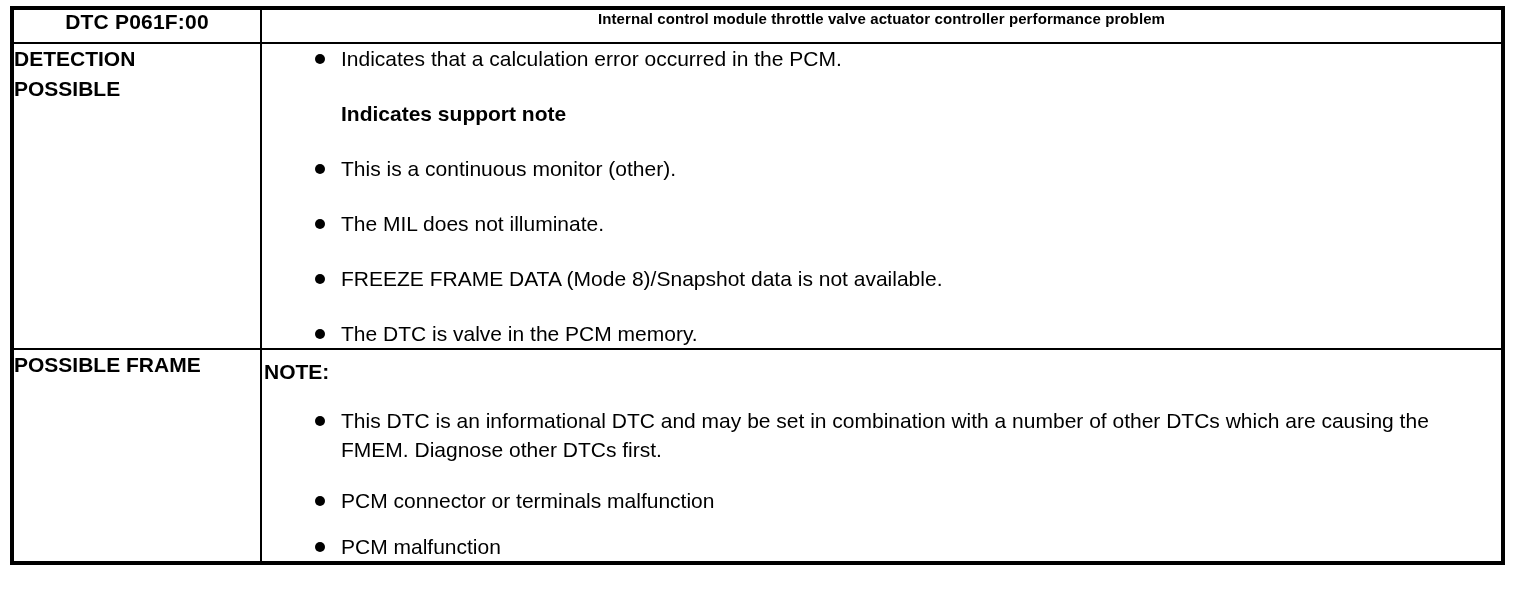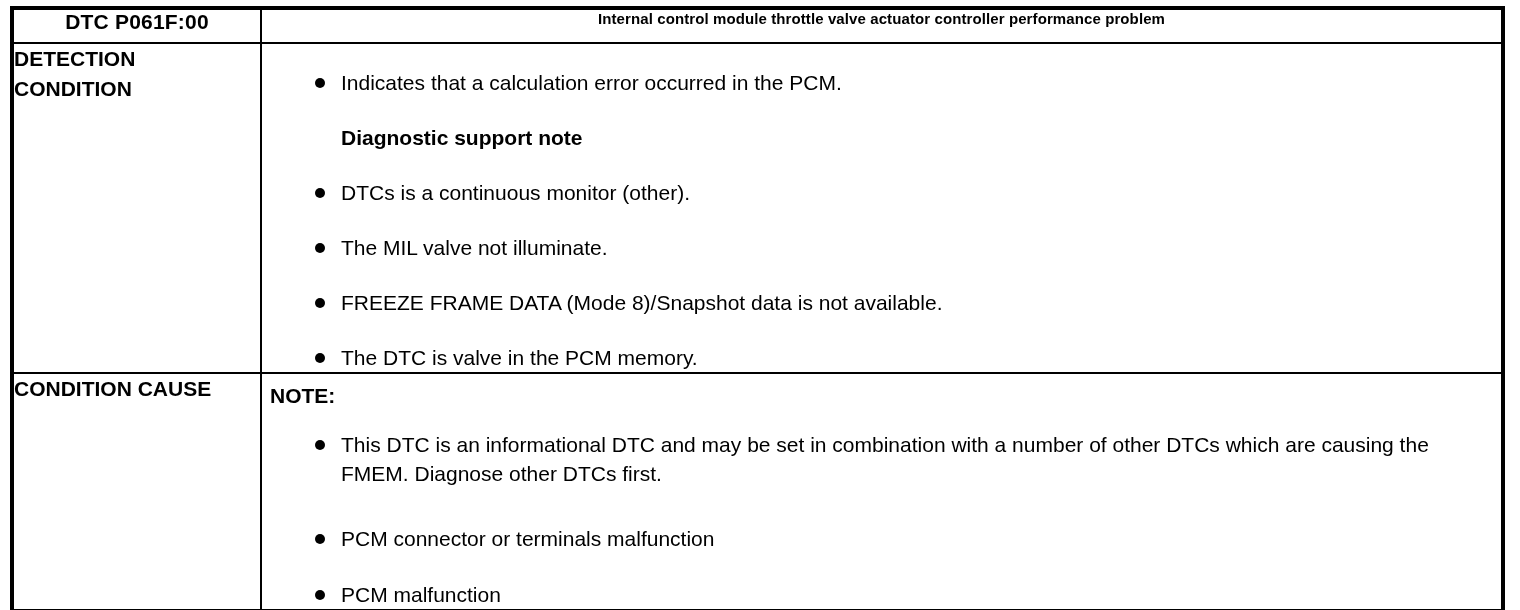--- a/index.html
+++ b/index.html
@@ -73,21 +73,21 @@
   
   .content-cell {
     padding: 0;
     position: relative;
   }
 
   .note-head {
     font-weight: bold;
     font-size: 21px;
     line-height: 24px;
-    padding: 10px 0 0 8px;
+    padding: 10px 0 0 2px;
   }
 
   .bullet-list {
     list-style: none;
     margin: 0;
     padding: 0;
   }
 
   .bullet-item {
     position: relative;
@@ -111,78 +111,78 @@
     font-weight: bold;
     font-size: 21px;
     line-height: 29px;
     padding-left: 79px;
     margin: 0;
   }
 
   
   .detect-cell { padding-top: 13px; padding-bottom: 8px; }
   .detect-cell .bullet-item,
-  .detect-cell .sub-head { margin-bottom: 26px; margin-top: 24px; }
+  .detect-cell .sub-head { margin-bottom: 26px; }
   .detect-cell .bullet-item.last { margin-bottom: 0; }
 
   .cause-cell { padding-top: 0; padding-bottom: 0; }
   .cause-cell .bullet-list { margin-top: 22px; }
-  .cause-cell .bullet-item { margin-bottom: 27px; }
+  .cause-cell .bullet-item { margin-bottom: 17px; }
   .cause-cell .bullet-item.last { margin-bottom: 0; }
-  .cause-cell .bullet-item.wrap { margin-bottom: 36px; }
+  .cause-cell .bullet-item.wrap { margin-bottom: 22px; }
 </style>
 </head>
 <body>
 
 <div class="page">
 
   <table class="dtc-table">
     <colgroup>
       <col class="col-label">
       <col>
     </colgroup>
     <tbody>
 
       <tr>
         <td class="hdr-code">DTC P061F:00</td>
         <td class="hdr-title">Internal control module throttle valve actuator controller performance problem</td>
       </tr>
 
       <tr>
         <td class="row-label">DETECTION
-CONDITION</td>
+POSSIBLE</td>
         <td class="content-cell detect-cell">
           <ul class="bullet-list">
             <li class="bullet-item">
               <span class="dot"></span>
               <span>Indicates that a calculation error occurred in the PCM.</span>
             </li>
-            <li class="sub-head">Diagnostic support note</li>
-            <li class="bullet-item">
-              <span class="dot"></span>
-              <span>DTCs is a continuous monitor (other).</span>
-            </li>
-            <li class="bullet-item">
-              <span class="dot"></span>
-              <span>The MIL valve not illuminate.</span>
+            <li class="sub-head">Indicates support note</li>
+            <li class="bullet-item">
+              <span class="dot"></span>
+              <span>This is a continuous monitor (other).</span>
+            </li>
+            <li class="bullet-item">
+              <span class="dot"></span>
+              <span>The MIL does not illuminate.</span>
             </li>
             <li class="bullet-item">
               <span class="dot"></span>
               <span>FREEZE FRAME DATA (Mode 8)/Snapshot data is not available.</span>
             </li>
             <li class="bullet-item last">
               <span class="dot"></span>
               <span>The DTC is valve in the PCM memory.</span>
             </li>
           </ul>
         </td>
       </tr>
 
       <tr>
-        <td class="row-label">CONDITION CAUSE</td>
+        <td class="row-label">POSSIBLE FRAME</td>
         <td class="content-cell cause-cell">
           <div class="note-head">NOTE:</div>
           <ul class="bullet-list">
             <li class="bullet-item wrap">
               <span class="dot"></span>
               <span>This DTC is an informational DTC and may be set in combination with a number of other DTCs which are causing the FMEM. Diagnose other DTCs first.</span>
             </li>
             <li class="bullet-item">
               <span class="dot"></span>
               <span>PCM connector or terminals malfunction</span>

